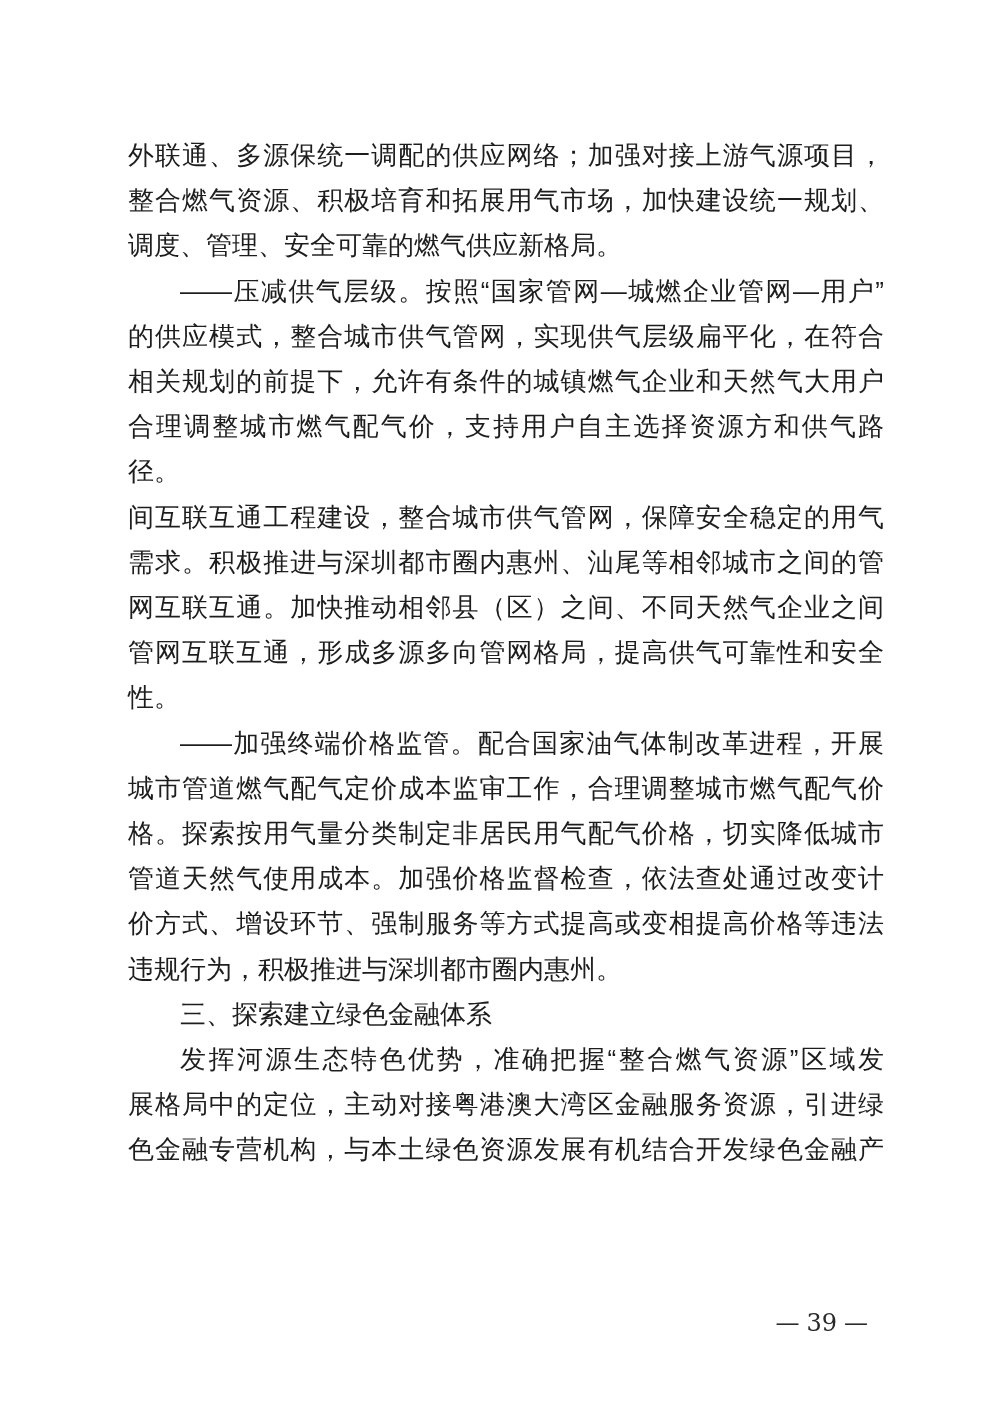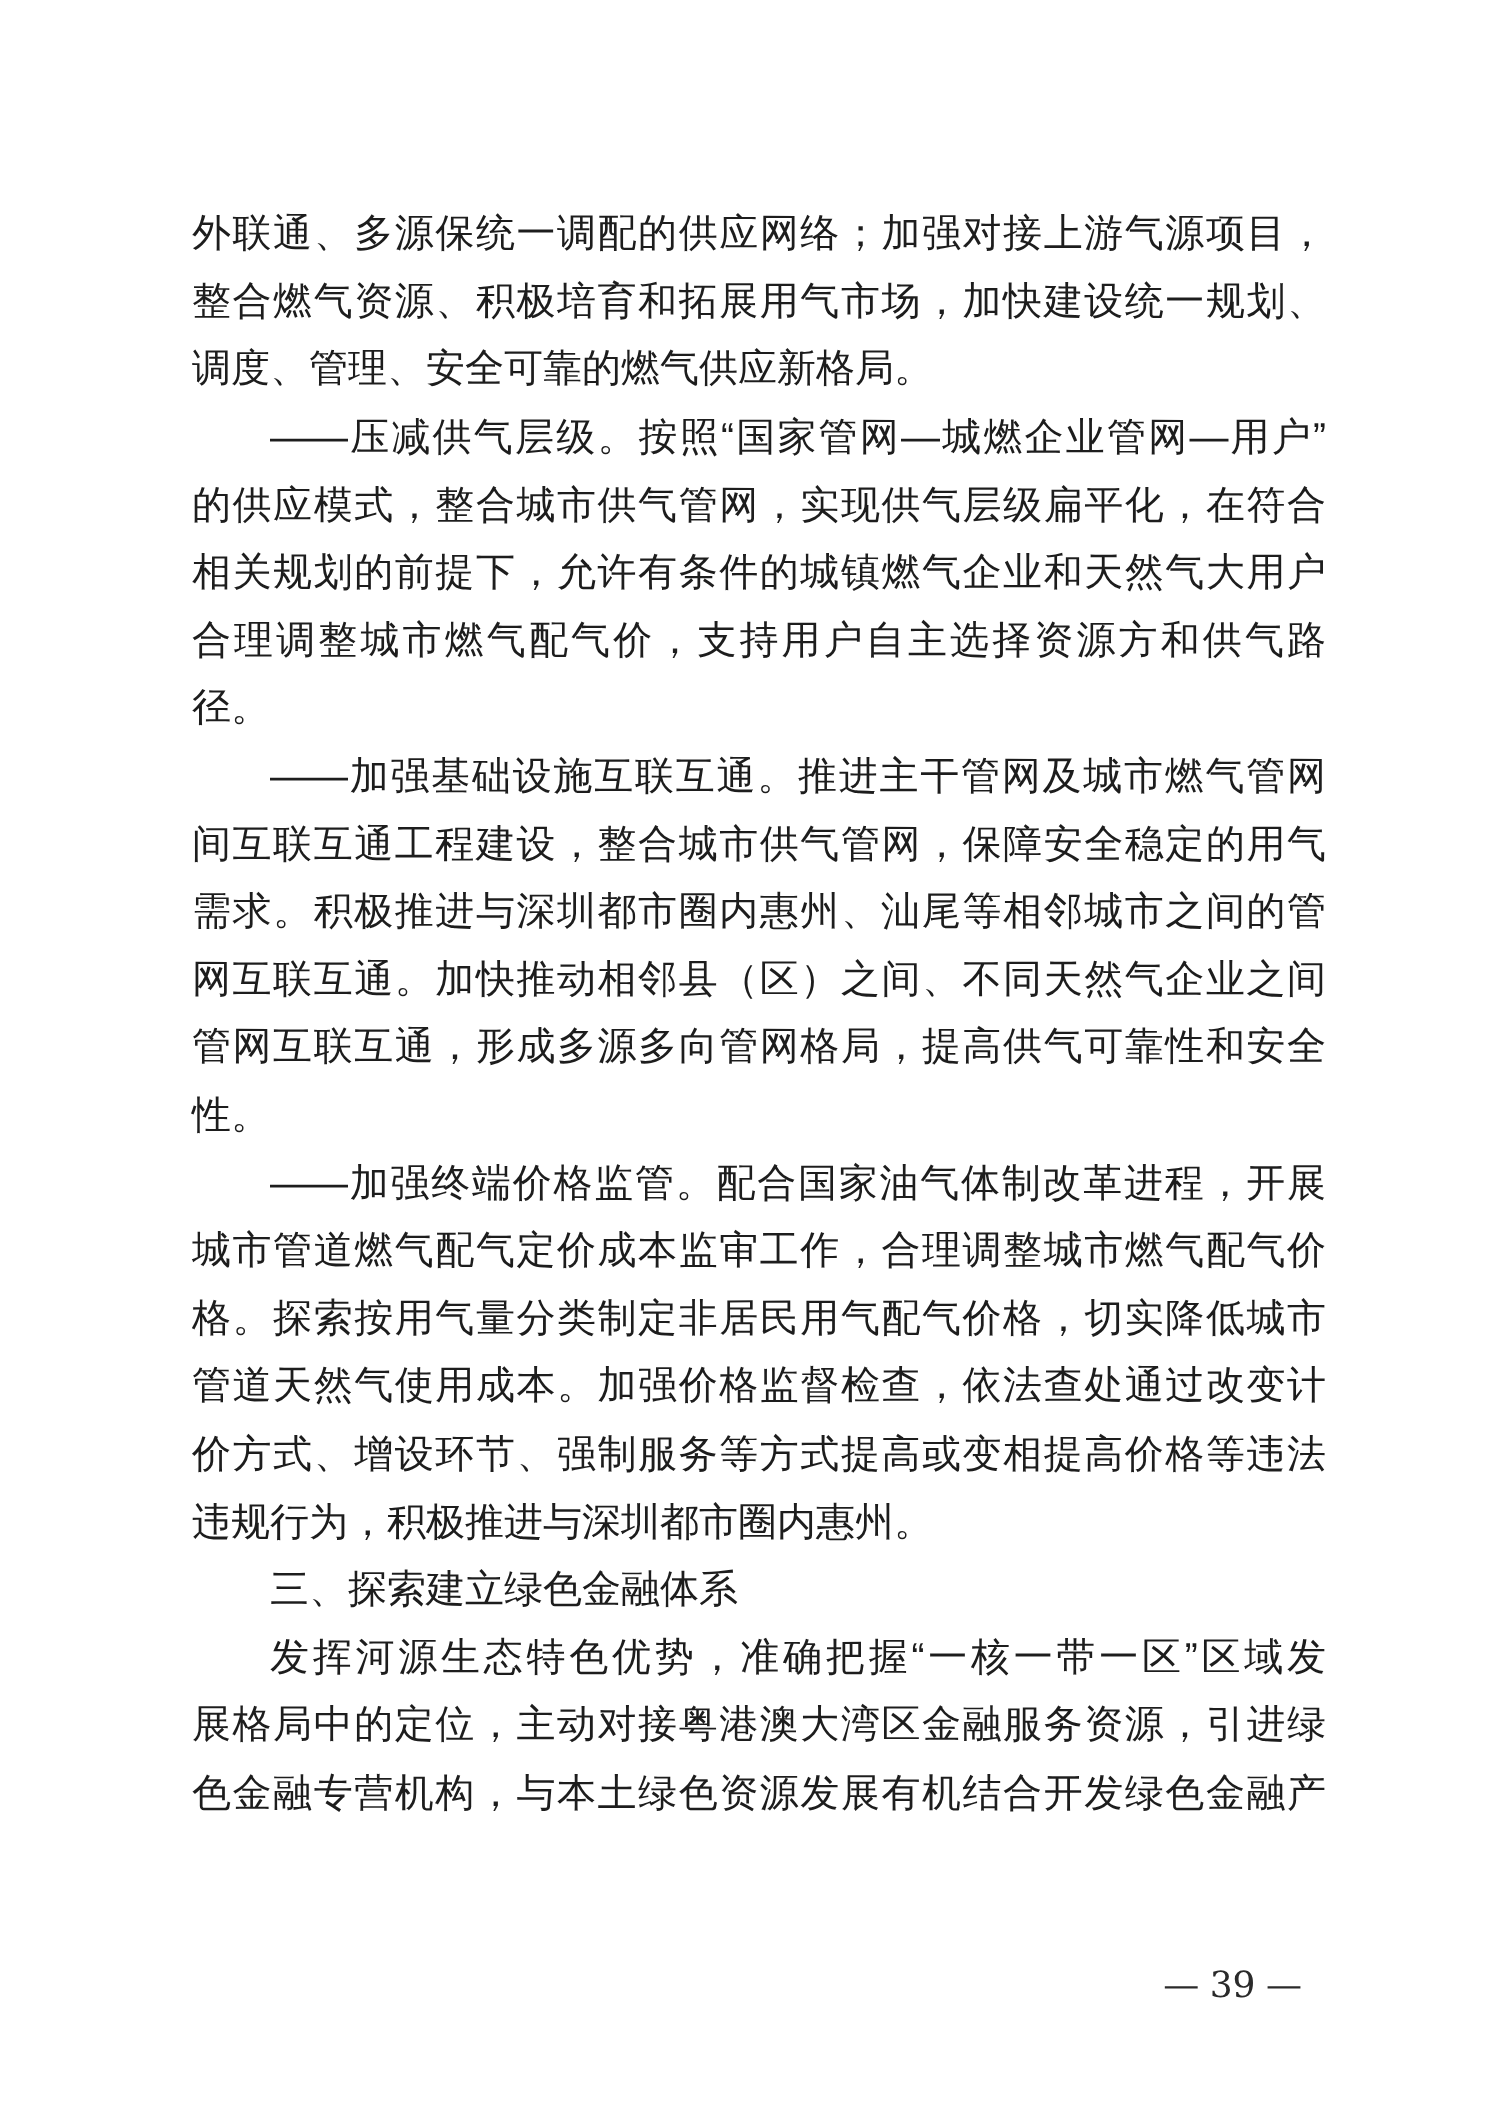--- a/index.html
+++ b/index.html
@@ -76,40 +76,39 @@
         <div class="line para-end">调度、管理、安全可靠的燃气供应新格局。</div>
       </section>
       <section class="para">
         <div class="line indented">——压减供气层级。按照“国家管网—城燃企业管网—用户”</div>
         <div class="line">的供应模式，整合城市供气管网，实现供气层级扁平化，在符合</div>
         <div class="line">相关规划的前提下，允许有条件的城镇燃气企业和天然气大用户</div>
         <div class="line">合理调整城市燃气配气价，支持用户自主选择资源方和供气路</div>
         <div class="line para-end">径。</div>
       </section>
       <section class="para">
-        <div class="line indented">——加强基础设施互联互通。推进主干管网及城市燃气管网</div>
         <div class="line">间互联互通工程建设，整合城市供气管网，保障安全稳定的用气</div>
         <div class="line">需求。积极推进与深圳都市圈内惠州、汕尾等相邻城市之间的管</div>
         <div class="line">网互联互通。加快推动相邻县（区）之间、不同天然气企业之间</div>
         <div class="line">管网互联互通，形成多源多向管网格局，提高供气可靠性和安全</div>
         <div class="line para-end">性。</div>
       </section>
       <section class="para">
         <div class="line indented">——加强终端价格监管。配合国家油气体制改革进程，开展</div>
         <div class="line">城市管道燃气配气定价成本监审工作，合理调整城市燃气配气价</div>
         <div class="line">格。探索按用气量分类制定非居民用气配气价格，切实降低城市</div>
         <div class="line">管道天然气使用成本。加强价格监督检查，依法查处通过改变计</div>
         <div class="line">价方式、增设环节、强制服务等方式提高或变相提高价格等违法</div>
         <div class="line para-end">违规行为，积极推进与深圳都市圈内惠州。</div>
       </section>
       <section class="para heading">
         <div class="line indented para-end">三、探索建立绿色金融体系</div>
       </section>
       <section class="para">
-        <div class="line indented">发挥河源生态特色优势，准确把握“一核一带一区”区域发</div>
+        <div class="line indented">发挥河源生态特色优势，准确把握“整合燃气资源”区域发</div>
         <div class="line">展格局中的定位，主动对接粤港澳大湾区金融服务资源，引进绿</div>
         <div class="line">色金融专营机构，与本土绿色资源发展有机结合开发绿色金融产</div>
       </section>
     </main>
 
   <div class="page-number">
     <span class="dash">—</span><span>39</span><span class="dash">—</span>
   </div>
 
 </div>

